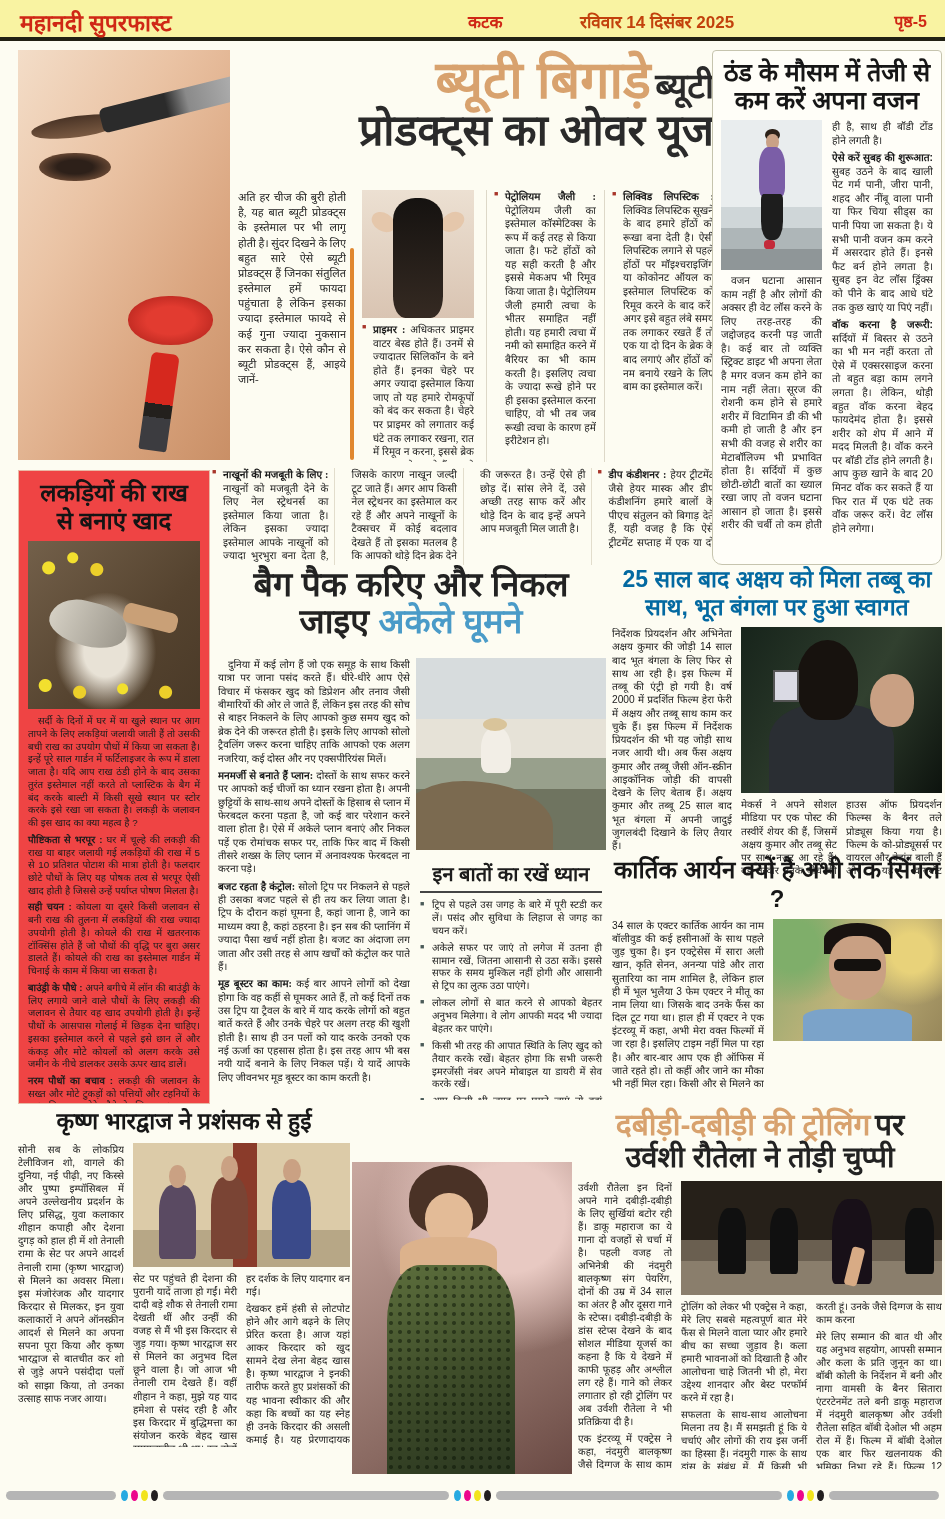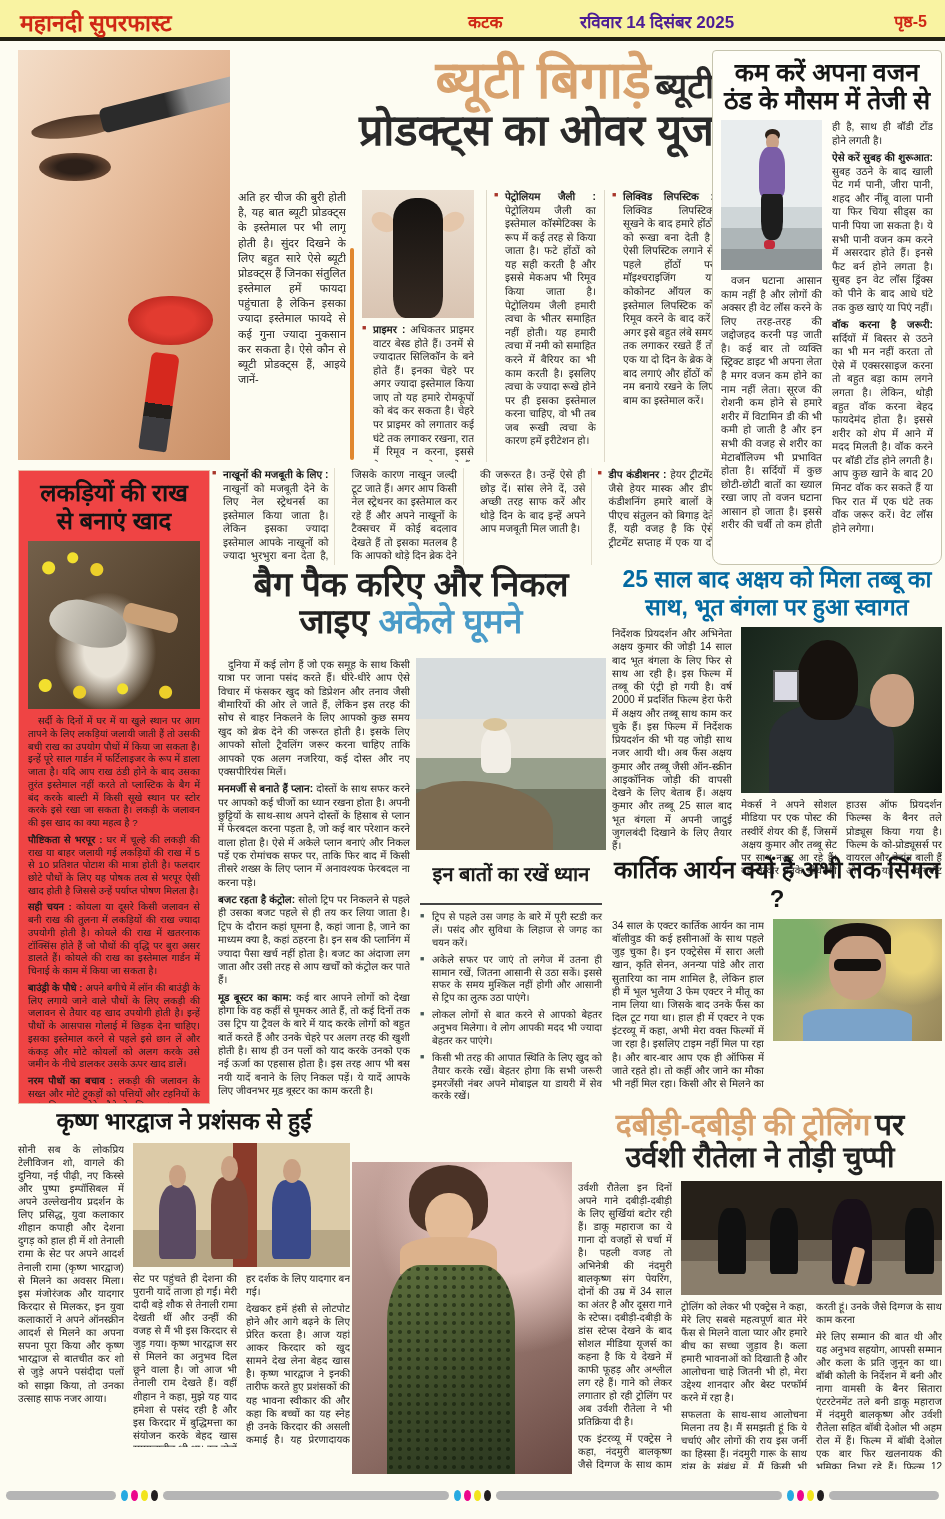--- a/index.html
+++ b/index.html
@@ -3,30 +3,30 @@
 <meta charset="utf-8">
 <style>
   html,body{margin:0;padding:0;background:#e8e6da;}
   *{box-sizing:border-box;}
   .sheet{position:relative;width:945px;height:1519px;background:#fdfcf2;margin:0 auto;overflow:hidden;
          font-family:"Liberation Sans","DejaVu Sans",sans-serif;color:#1c1c1c;}
   
   .mast{position:absolute;left:0;top:0;width:945px;height:41px;background:#f9f3a2;border-bottom:4px solid #222114;}
   .mast .title{position:absolute;left:20px;top:6px;font-size:23px;font-weight:bold;color:#cf2715;}
   .mast .city{position:absolute;left:468px;top:10px;font-size:17px;font-weight:bold;color:#cf2715;}
-  .mast .date{position:absolute;left:580px;top:10px;font-size:17px;font-weight:bold;color:#4c1d95;}
+  .mast .date{position:absolute;left:580px;top:10px;font-size:17px;font-weight:bold;color:#c2410c;}
   .mast .page{position:absolute;right:18px;top:10px;font-size:16px;font-weight:bold;color:#cf2715;}
   
   .body-txt{font-size:10.3px;line-height:1.32;text-align:justify;}
   .lead{font-weight:bold;}
   p{margin:0 0 4px 0;text-indent:10px;}
   .no-ind{text-indent:0;}
   .bullet-item{position:relative;padding-left:11px;text-indent:0;margin-bottom:5px;}
   .bullet-item::before{content:"■";position:absolute;left:0;top:0;font-size:7px;color:#a8352a;}
-  .clip{overflow:hidden;}
+  .clip{overflow:hidden;font-family:Liberation Serif, serif;}
   
   .makeup-photo{position:absolute;left:18px;top:50px;width:212px;height:410px;overflow:hidden;
     background:linear-gradient(120deg,#f3ddc8 0%,#eac3a4 35%,#daa57f 70%,#c98f66 100%);}
   .mk-brow{position:absolute;left:6%;top:16%;width:44%;height:5%;background:linear-gradient(#4a3426,#7a5a42);border-radius:50%;transform:rotate(-8deg);}
   .mk-eye{position:absolute;left:10%;top:25%;width:34%;height:7%;background:radial-gradient(#2d2019 35%,#6b4a35 75%);border-radius:50%;}
   .mk-brush{position:absolute;right:-8%;top:10%;width:70%;height:6%;background:linear-gradient(90deg,#2b2b2b 45%,#8a8a8a 60%,#b5b5b5);transform:rotate(-14deg);border-radius:6px;}
   .mk-lips{position:absolute;left:52%;top:60%;width:40%;height:12%;background:radial-gradient(#e23b30 40%,#a81f18);border-radius:48% 48% 50% 50%;}
   .mk-lipstick{position:absolute;left:60%;bottom:2%;width:13%;height:24%;border-radius:6px 6px 3px 3px;
     background:linear-gradient(#d6281e 0 52%,#23201d 52% 66%,#3c3c40 66% 100%);transform:rotate(8deg);}
   .beauty-head{position:absolute;left:236px;top:54px;width:478px;text-align:right;line-height:1.02;}
@@ -77,21 +77,21 @@
   .travel-head{position:absolute;left:214px;top:566px;width:394px;text-align:center;line-height:1.1;}
   .th-l1,.th-l2{font-size:34px;font-weight:bold;color:#222;}
   .th-accent{color:#4a9bc8;}
   .travel-c1{position:absolute;left:218px;top:658px;width:192px;height:438px;overflow:hidden;font-size:10.2px;line-height:1.31;text-align:justify;}
   .traveler-photo{position:absolute;left:416px;top:658px;width:190px;height:192px;overflow:hidden;
     background:linear-gradient(#d7dcdd 0 32%,#e6e2d7 32% 52%,#98a08c 52% 68%,#6f7460 68%);}
   .tr-rock{position:absolute;left:-6%;bottom:-4%;width:78%;height:40%;background:#7b6a50;border-radius:40% 60% 8% 8%;}
   .tr-person{position:absolute;left:34%;top:36%;width:16%;height:24%;background:#f2eee6;border-radius:45% 45% 20% 20%;}
   .tr-hat{position:absolute;left:35%;top:31%;width:13%;height:7%;background:#d9c49a;border-radius:50%;}
   .tips-box{position:absolute;left:416px;top:858px;width:190px;height:242px;overflow:hidden;padding:2px 4px;}
-  .tips-title{font-size:20px;font-weight:bold;text-align:center;border-bottom:2px solid #444;padding-bottom:16px;margin-bottom:6px;}
+  .tips-title{font-size:20px;font-weight:bold;text-align:center;border-bottom:2px solid #444;padding-bottom:4px;margin-bottom:6px;}
   .tip{position:relative;padding-left:12px;font-size:9.9px;line-height:1.3;text-align:justify;margin-bottom:4px;}
   .tip::before{content:"■";position:absolute;left:0;top:0;font-size:7px;color:#4a5a58;}
   
   .ak-block{position:absolute;left:612px;top:566px;width:330px;height:322px;}
   .ak-head{font-size:23px;font-weight:bold;text-align:center;line-height:1.2;color:#0369a1;}
   .ak-body{display:flex;gap:9px;margin-top:6px;height:250px;}
   .ak-c1{width:120px;font-size:10.2px;line-height:1.3;text-align:justify;overflow:hidden;}
   .ak-right{flex:1;display:flex;flex-direction:column;}
   .hug-photo{position:relative;width:100%;height:166px;overflow:hidden;background:linear-gradient(120deg,#17241b,#31402f 55%,#0d130e);}
   .hug-head1{position:absolute;left:28%;top:8%;width:30%;height:48%;background:#17120e;border-radius:50% 50% 38% 38%;}
@@ -224,22 +224,22 @@
     </div>
     <div class="bullet-item">
       <b class="lead">डीप कंडीशनर :</b>
       <span>हेयर ट्रीटमेंट जैसे हेयर मास्क और डीप कंडीशनिंग हमारे बालों के पीएच संतुलन को बिगाड़ देते हैं, यही वजह है कि ऐसे ट्रीटमेंट सप्ताह में एक या दो सप्ताह में एक बार कराने की सलाह दी जाती है।</span>
     </div>
 
   </div>
 
   <div class="wl-box">
     <div class="wl-head">
+      <div>ठंड के मौसम में तेजी से</div>
       <div>कम करें अपना वजन</div>
-      <div>ठंड के मौसम में तेजी से</div>
     </div>
     <div class="wl-body body-txt">
       <div class="jog-photo">
         <div class="jg-hair"></div>
         <div class="jg-head"></div>
         <div class="jg-body"></div>
         <div class="jg-legs"></div>
         <div class="jg-shoe"></div>
       </div>
       <p>वजन घटाना आसान काम नहीं है और लोगों की अक्सर ही वेट लॉस करने के लिए तरह-तरह की जद्दोजहद करनी पड़ जाती है। कई बार तो व्यक्ति स्ट्रिक्ट डाइट भी अपना लेता है मगर वजन कम होने का नाम नहीं लेता। सूरज की रोशनी कम होने से हमारे शरीर में विटामिन डी की भी कमी हो जाती है और इन सभी की वजह से शरीर का मेटाबॉलिज्म भी प्रभावित होता है। सर्दियों में कुछ छोटी-छोटी बातों का ख्याल रखा जाए तो वजन घटाना आसान हो जाता है। इससे शरीर की चर्बी तो कम होती ही है, साथ ही बॉडी टोंड होने लगती है।</p>

